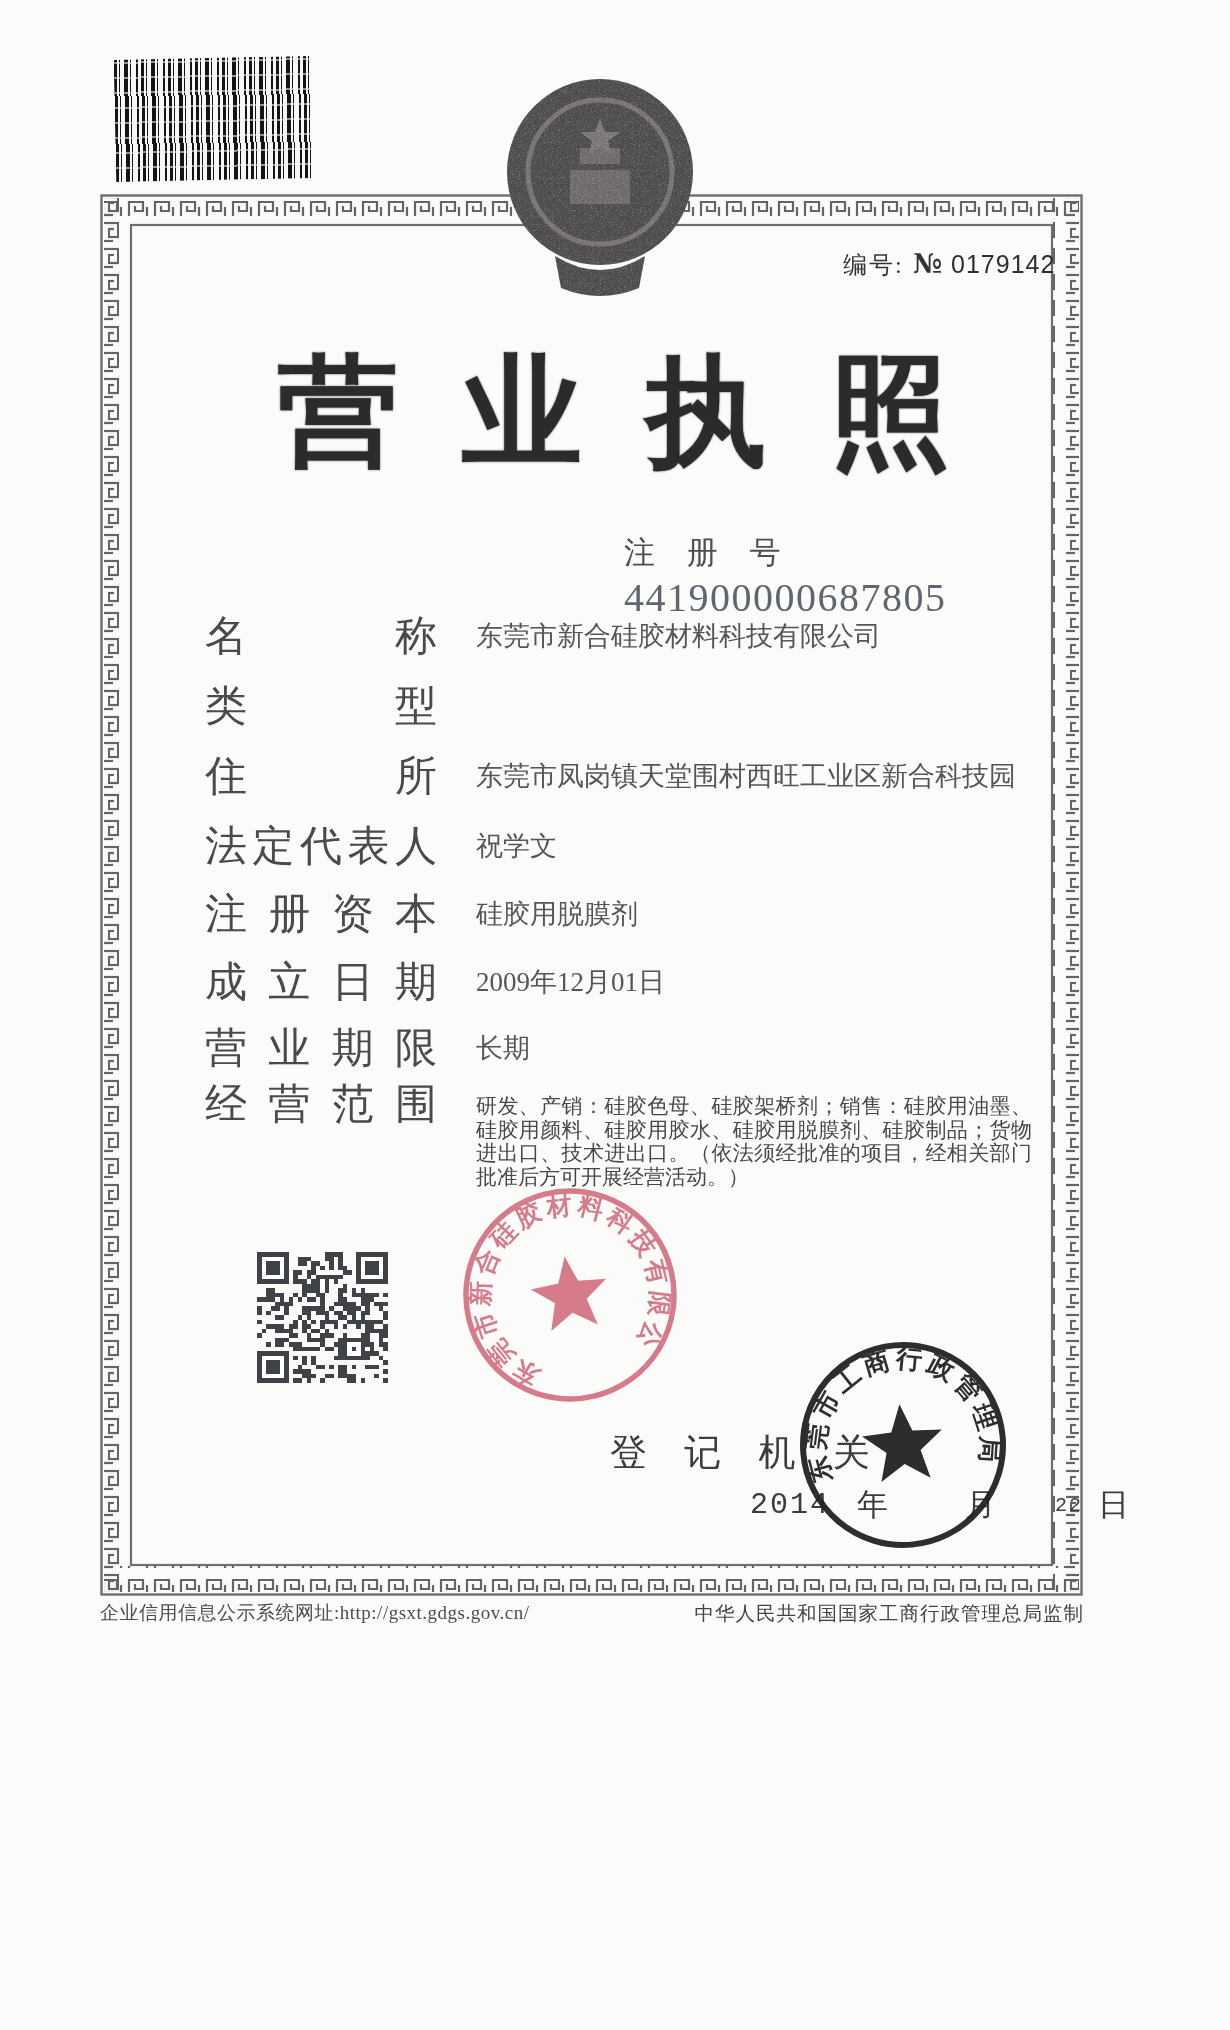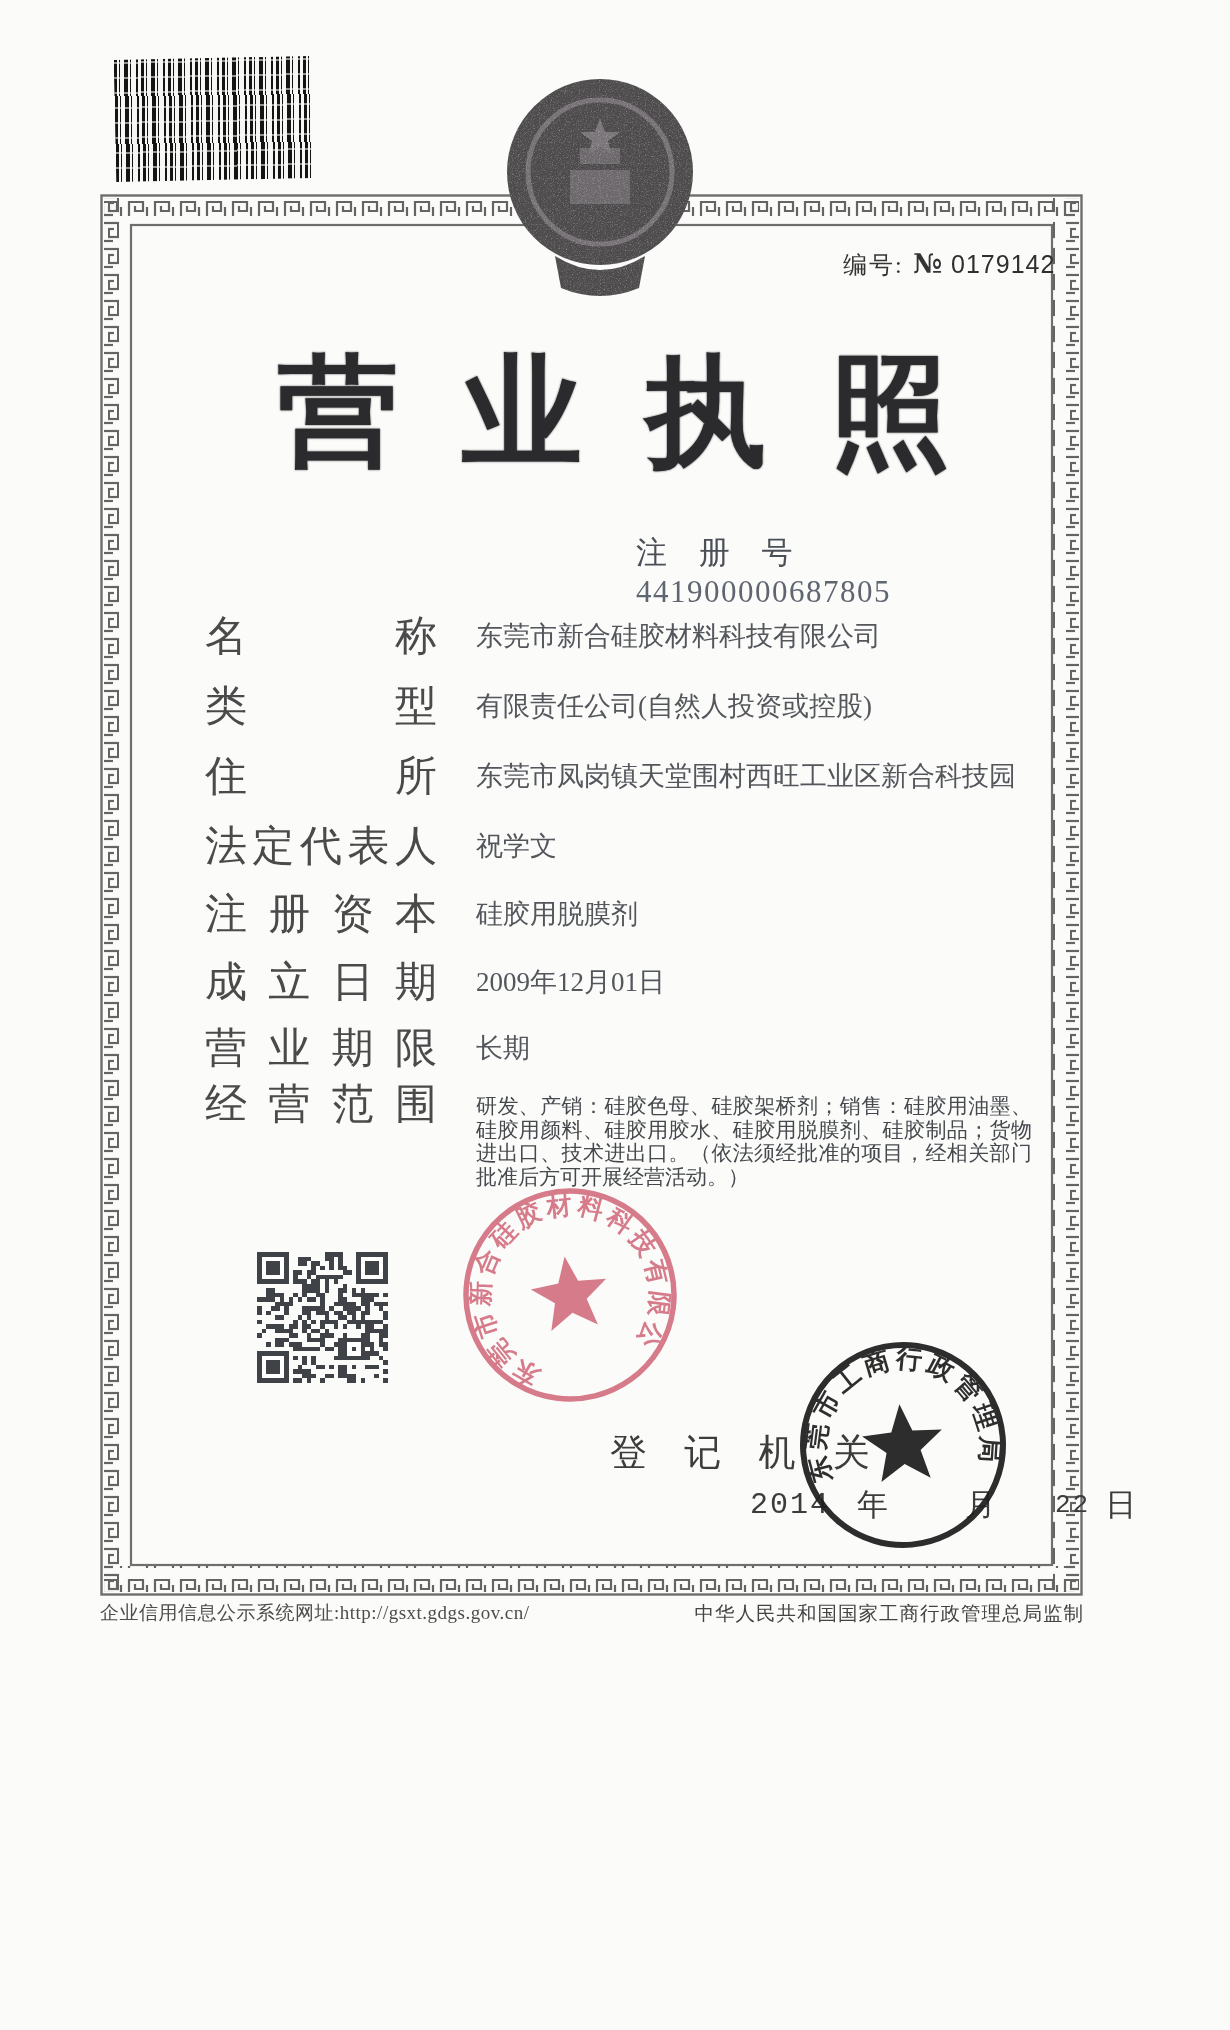--- a/index.html
+++ b/index.html
@@ -27,21 +27,21 @@
   .serial .num{font-size:25px;font-family:Liberation Sans, sans-serif;letter-spacing:1px;color:#2f2f2f;}
 
   
   .title{left:278px;top:336px;width:672px;display:flex;justify-content:space-between;z-index:4;
     font-family:"Liberation Sans",sans-serif;font-weight:bold;font-size:120px;line-height:150px;
     color:#2b2a2c;text-shadow:0 0 2px #3a383a;}
 
   
   .regline{top:532px;left:616px;display:flex;align-items:baseline;z-index:4;flex-direction:column;}
   .regline .lab{font-size:31px;letter-spacing:12px;color:#4b5056;}
-  .regline .num{margin-left:20px;font-size:31px;letter-spacing:1.5px;color:#5f6670;}
+  .regline .num{margin-left:8px;font-size:40px;letter-spacing:1.5px;color:#5f6670;}
 
   
   .row{position:absolute;left:0;top:0;width:1230px;height:50px;z-index:4;}
   .flabel{position:absolute;left:205px;width:232px;display:flex;justify-content:space-between;
     font-size:42px;line-height:48px;color:#4a4a4a;}
   .fvalue{position:absolute;left:476px;font-size:27px;line-height:48px;color:#53565b;white-space:nowrap;}
   .fvalue.scope{width:556px;font-size:21px;line-height:23.5px;white-space:normal;text-align:justify;
     color:#45484c;top:15px;}
 
   
@@ -50,21 +50,21 @@
   
   .seal-red{left:453px;top:1178px;z-index:6;opacity:.82;}
   .seal-black{left:792px;top:1334px;z-index:7;opacity:.93;}
 
   
   .registrar{top:1428px;left:610px;font-size:37px;letter-spacing:14px;color:#3d3d3d;z-index:5;}
   .dateline{top:1484px;left:750px;display:flex;align-items:center;font-size:31px;color:#3c3c3c;z-index:5;letter-spacing:2px;gap:13px;}
   .dateline .yr{font-family:"Liberation Mono",monospace;font-size:30px;}
   .dateline .u1{margin-left:14px;}
   .dateline .u2{margin-left:62px;}
-  .dateline .dy{margin-left:44px;font-family:"Liberation Mono",monospace;font-size:26px;}
+  .dateline .dy{margin-left:44px;font-family:"Liberation Mono",monospace;font-size:20px;}
   .dateline .u3{margin-left:2px;}
 
   
   .foot-left{top:1600px;left:100px;font-size:19px;color:#4d4d4d;z-index:4;letter-spacing:.5px;}
   .foot-right{top:1600px;right:146px;font-size:19.5px;color:#444;z-index:4;letter-spacing:1px;}
 </style>
 </head>
 <body>
 
 <div class="page">
@@ -133,21 +133,20 @@
         <span>名</span>
         <span>称</span>
       </div>
     <div class="fvalue">东莞市新合硅胶材料科技有限公司</div>
   </div>
   <div class="row" style="top:682px">
     <div class="flabel">
         <span>类</span>
         <span>型</span>
       </div>
-    <div class="fvalue">有限责任公司(自然人投资或控股)</div>
   </div>
   <div class="row" style="top:752px">
     <div class="flabel">
         <span>住</span>
         <span>所</span>
       </div>
     <div class="fvalue">东莞市凤岗镇天堂围村西旺工业区新合科技园</div>
   </div>
   <div class="row" style="top:822px">
     <div class="flabel">

